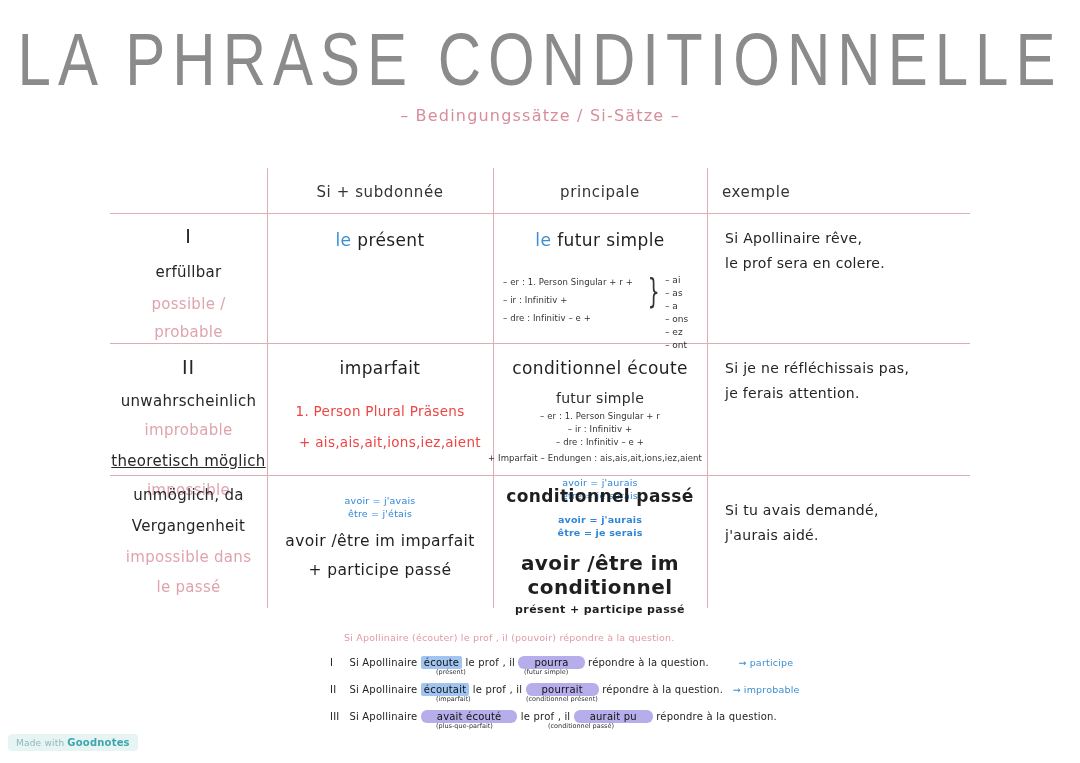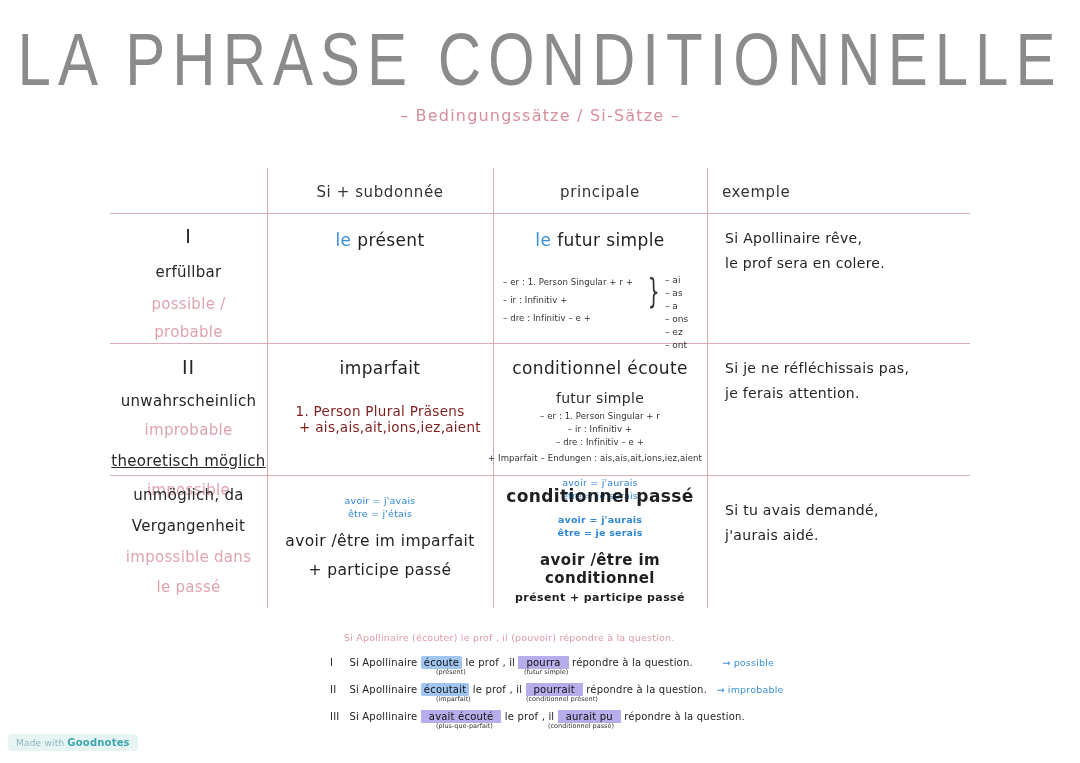--- a/index.html
+++ b/index.html
@@ -34,34 +34,34 @@
 
   .rowlabel{text-align:center;}
   .rn{font-size:19px;letter-spacing:1px;color:#262626;}
   .de{font-size:15px;color:#262626;letter-spacing:.3px;}
   .fr{font-size:15px;color:#dfa3ad;letter-spacing:.3px;}
 
   .big{font-size:17px;color:#1f1f1f;letter-spacing:.4px;text-align:center;}
   .blue{color:#3a8fd4;}
   .blueline{color:#2f86d8;font-size:9.5px;line-height:1.35;letter-spacing:.2px;}
   .rule{font-size:8.5px;color:#333;line-height:1.5;letter-spacing:.1px;}
-  .mid{font-size:13.5px;color:#7f1d1d;letter-spacing:.3px;}
+  .mid{font-size:13.5px;color:#ef4444;letter-spacing:.3px;}
   .ex{font-size:14px;color:#242424;line-height:1.75;letter-spacing:.3px;}
 
   
   .brace{position:absolute;font-size:34px;color:#333;line-height:1;transform:scaleX(.55);}
   .endings{position:absolute;font-size:9px;color:#333;line-height:1.45;}
 
   
   .ex-block{position:absolute;left:330px;top:632px;width:430px;}
   .prompt{font-size:9.5px;color:#e09aa5;letter-spacing:.2px;margin-bottom:14px;white-space:nowrap;}
   .exline{position:relative;font-size:10px;color:#242424;white-space:nowrap;margin-bottom:16px;letter-spacing:.2px;}
   .exnum{display:inline-block;width:16px;color:#242424;}
   .hl-blue{background:#9fc5f0;padding:1px 3px;border-radius:2px;color:#111;}
-  .hl-purple{background:#b6aeea;padding:1px 8px;border-radius:0;color:#111;}
+  .hl-purple{background:#b6aeea;padding:1px 16px;border-radius:6px;color:#111;}
   .tag{position:absolute;font-size:6.5px;color:#333;letter-spacing:0;}
   .arrow{color:#3a8fd4;font-size:9.5px;}
 
   
   .wm{
     position:absolute;left:8px;top:734px;
     background:#e7f4f4;border-radius:4px;padding:3px 8px;
     font-size:9px;color:#8fb7bb;letter-spacing:.2px;
   }
   .wm b{color:#3ea5ad;font-weight:600;font-size:10px;}
@@ -130,21 +130,21 @@
       <div class="rn">II</div>
       <div class="de" style="margin-top:14px;">unwahrscheinlich</div>
       <div class="fr" style="margin-top:11px;">improbable</div>
       <div class="de" style="margin-top:13px;text-decoration:underline;">theoretisch möglich</div>
       <div class="fr" style="margin-top:11px;">impossible</div>
     </div>
 
     <div class="cell" style="left:157px;top:190px;width:226px;text-align:center;">
       <div class="big">imparfait</div>
       <div class="mid" style="margin-top:25px;">1. Person Plural Präsens</div>
-      <div class="mid" style="margin-top:0;padding-left:20px;">+ ais‚ais‚ait‚ions‚iez‚aient</div>
+      <div class="mid" style="margin-top:15px;padding-left:20px;">+ ais‚ais‚ait‚ions‚iez‚aient</div>
     </div>
 
     <div class="cell" style="left:383px;top:190px;width:214px;text-align:center;">
       <div class="big">conditionnel écoute</div>
       <div style="margin-top:12px;">
         <div style="font-size:14px;letter-spacing:.3px;">futur simple</div>
         <div class="rule" style="margin-top:4px;">– er : 1. Person Singular + r</div>
         <div class="rule">– ir : Infinitiv +</div>
         <div class="rule">– dre : Infinitiv – e +</div>
         <div class="rule" style="margin-top:4px;white-space:nowrap;margin-left:-10px;">+  Imparfait – Endungen : ais‚ais‚ait‚ions‚iez‚aient</div>
@@ -175,42 +175,42 @@
       <div class="big" style="margin-top:11px;font-size:15.5px;">avoir /être  im imparfait</div>
       <div class="big" style="margin-top:11px;font-size:15.5px;">+ participe passé</div>
     </div>
 
     <div class="cell" style="left:383px;top:318px;width:214px;text-align:center;font-weight:bold;">
       <div class="big">conditionnel passé</div>
       <div class="blueline" style="margin-top:8px;">
         <div>avoir = j'aurais</div>
         <div>être = je serais</div>
       </div>
-      <div class="big" style="margin-top:11px;font-size:15px;">avoir /être  im conditionnel</div>
+      <div class="big" style="margin-top:11px;font-size:20px;">avoir /être  im conditionnel</div>
       <div class="big" style="margin-top:4px;font-size:11px;">présent + participe passé</div>
     </div>
 
     <div class="cell ex" style="left:615px;top:330px;width:250px;">
       <div>Si tu avais demandé,</div>
       <div>j'aurais aidé.</div>
     </div>
 
   </div>
 
   <div class="ex-block">
     <div class="prompt" style="margin-left:14px;">Si Apollinaire (écouter) le prof ‚ il (pouvoir) répondre  à  la question.</div>
 
     <div class="exline">
       <span class="exnum">I</span>
       <span>Si Apollinaire</span>
       <span class="hl-blue">écoute</span>
       <span>le prof ‚ il</span>
       <span class="hl-purple">pourra</span>
       <span>répondre  à  la  question.</span>
-      <span class="arrow" style="margin-left:26px;">→ possible</span>
+      <span class="arrow" style="margin-left:26px;">→ participe</span>
       <span class="tag" style="left:106px;top:11px;">(présent)</span>
       <span class="tag" style="left:194px;top:11px;">(futur simple)</span>
     </div>
 
     <div class="exline">
       <span class="exnum">II</span>
       <span>Si Apollinaire</span>
       <span class="hl-blue">écoutait</span>
       <span>le prof ‚ il</span>
       <span class="hl-purple">pourrait</span>

